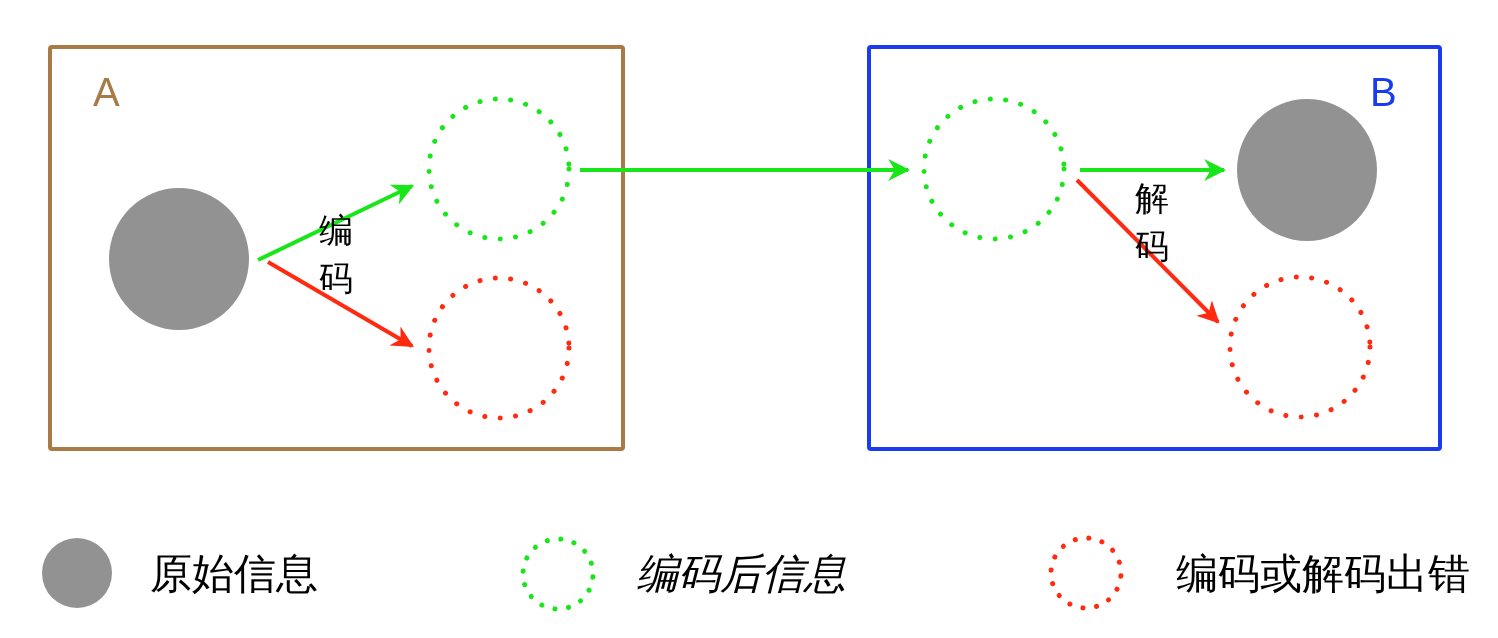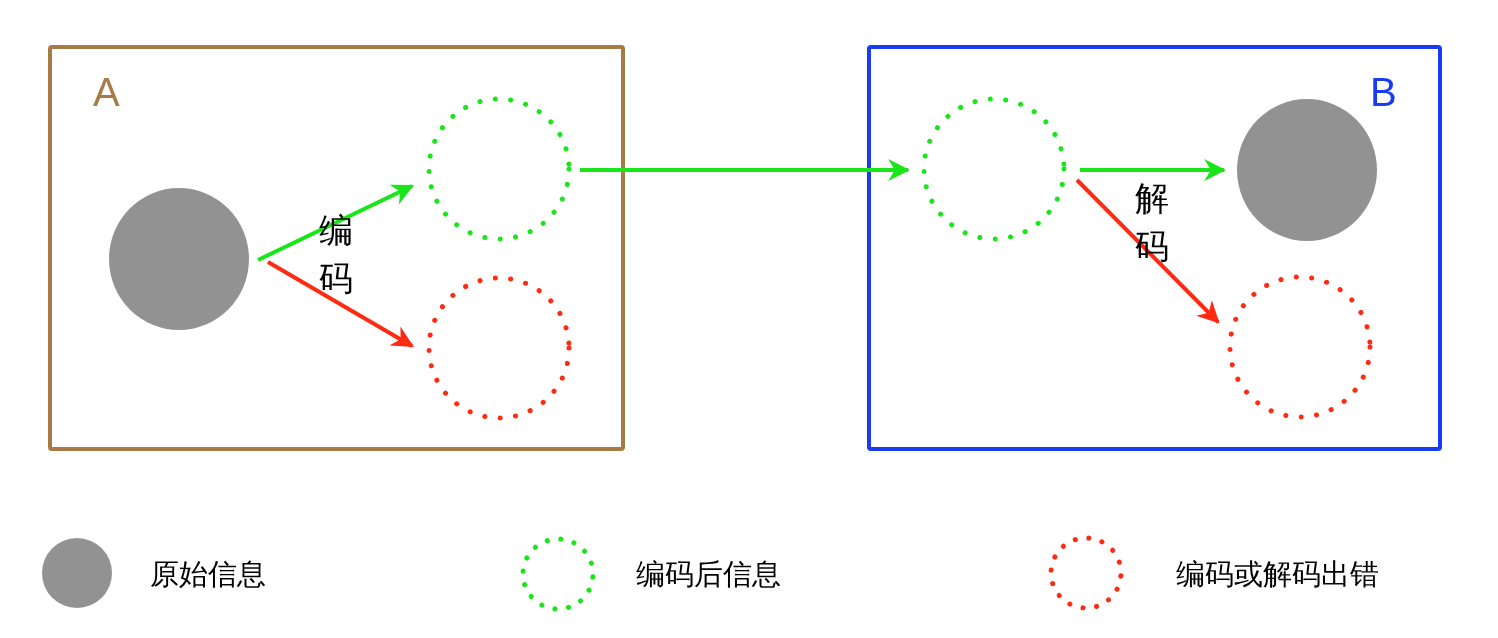--- a/index.html
+++ b/index.html
@@ -1,21 +1,21 @@
 <!DOCTYPE html>
 <html><head>
 <meta charset="utf-8">
 <style>
   html, body { margin: 0; padding: 0; background: #ffffff; }
   body { width: 1498px; height: 638px; position: relative; overflow: hidden;
          font-family: "DejaVu Sans", sans-serif; }
   svg { position: absolute; left: 0; top: 0; }
   .box-label { position: absolute; font-family: "Liberation Sans", sans-serif; font-size: 40px; line-height: 40px; }
   .vtext { position: absolute; font-size: 34px; line-height: 48px; width: 40px; text-align: center; color: #000; }
-  .legend-text { position: absolute; font-size: 29px; line-height: 40px; color: #000; white-space: nowrap; }
+  .legend-text { position: absolute; font-size: 42px; line-height: 40px; color: #000; white-space: nowrap; }
 </style>
 </head>
 <body>
 
 <svg width="1498" height="638" viewBox="0 0 1498 638">
   <defs>
     <marker id="arrowGreen" markerWidth="10" markerHeight="10" refX="8" refY="5" orient="auto" markerUnits="userSpaceOnUse">
       <path d="M0,0 L10,5 L0,10 L3,5 Z" fill="#19e619"></path>
     </marker>
     <marker id="arrowGreenBig" viewBox="0 0 20 20" markerWidth="22" markerHeight="22" refX="18" refY="10" orient="auto" markerUnits="userSpaceOnUse">
@@ -66,15 +66,15 @@
   <div>码</div>
 </div>
 
 <div class="vtext" style="left:1132px; top:174px;">
   <div>解</div>
   <div>码</div>
 </div>
 
 <div>
   <div class="legend-text" style="left:150px; top:554px;">原始信息</div>
-  <div class="legend-text" style="left:636px; top:554px;">编码后信息</div>
+  <div class="legend-text" style="left:636px; top:554px;font-style:italic;">编码后信息</div>
   <div class="legend-text" style="left:1176px; top:554px;">编码或解码出错</div>
 </div>
 
 </body></html>

